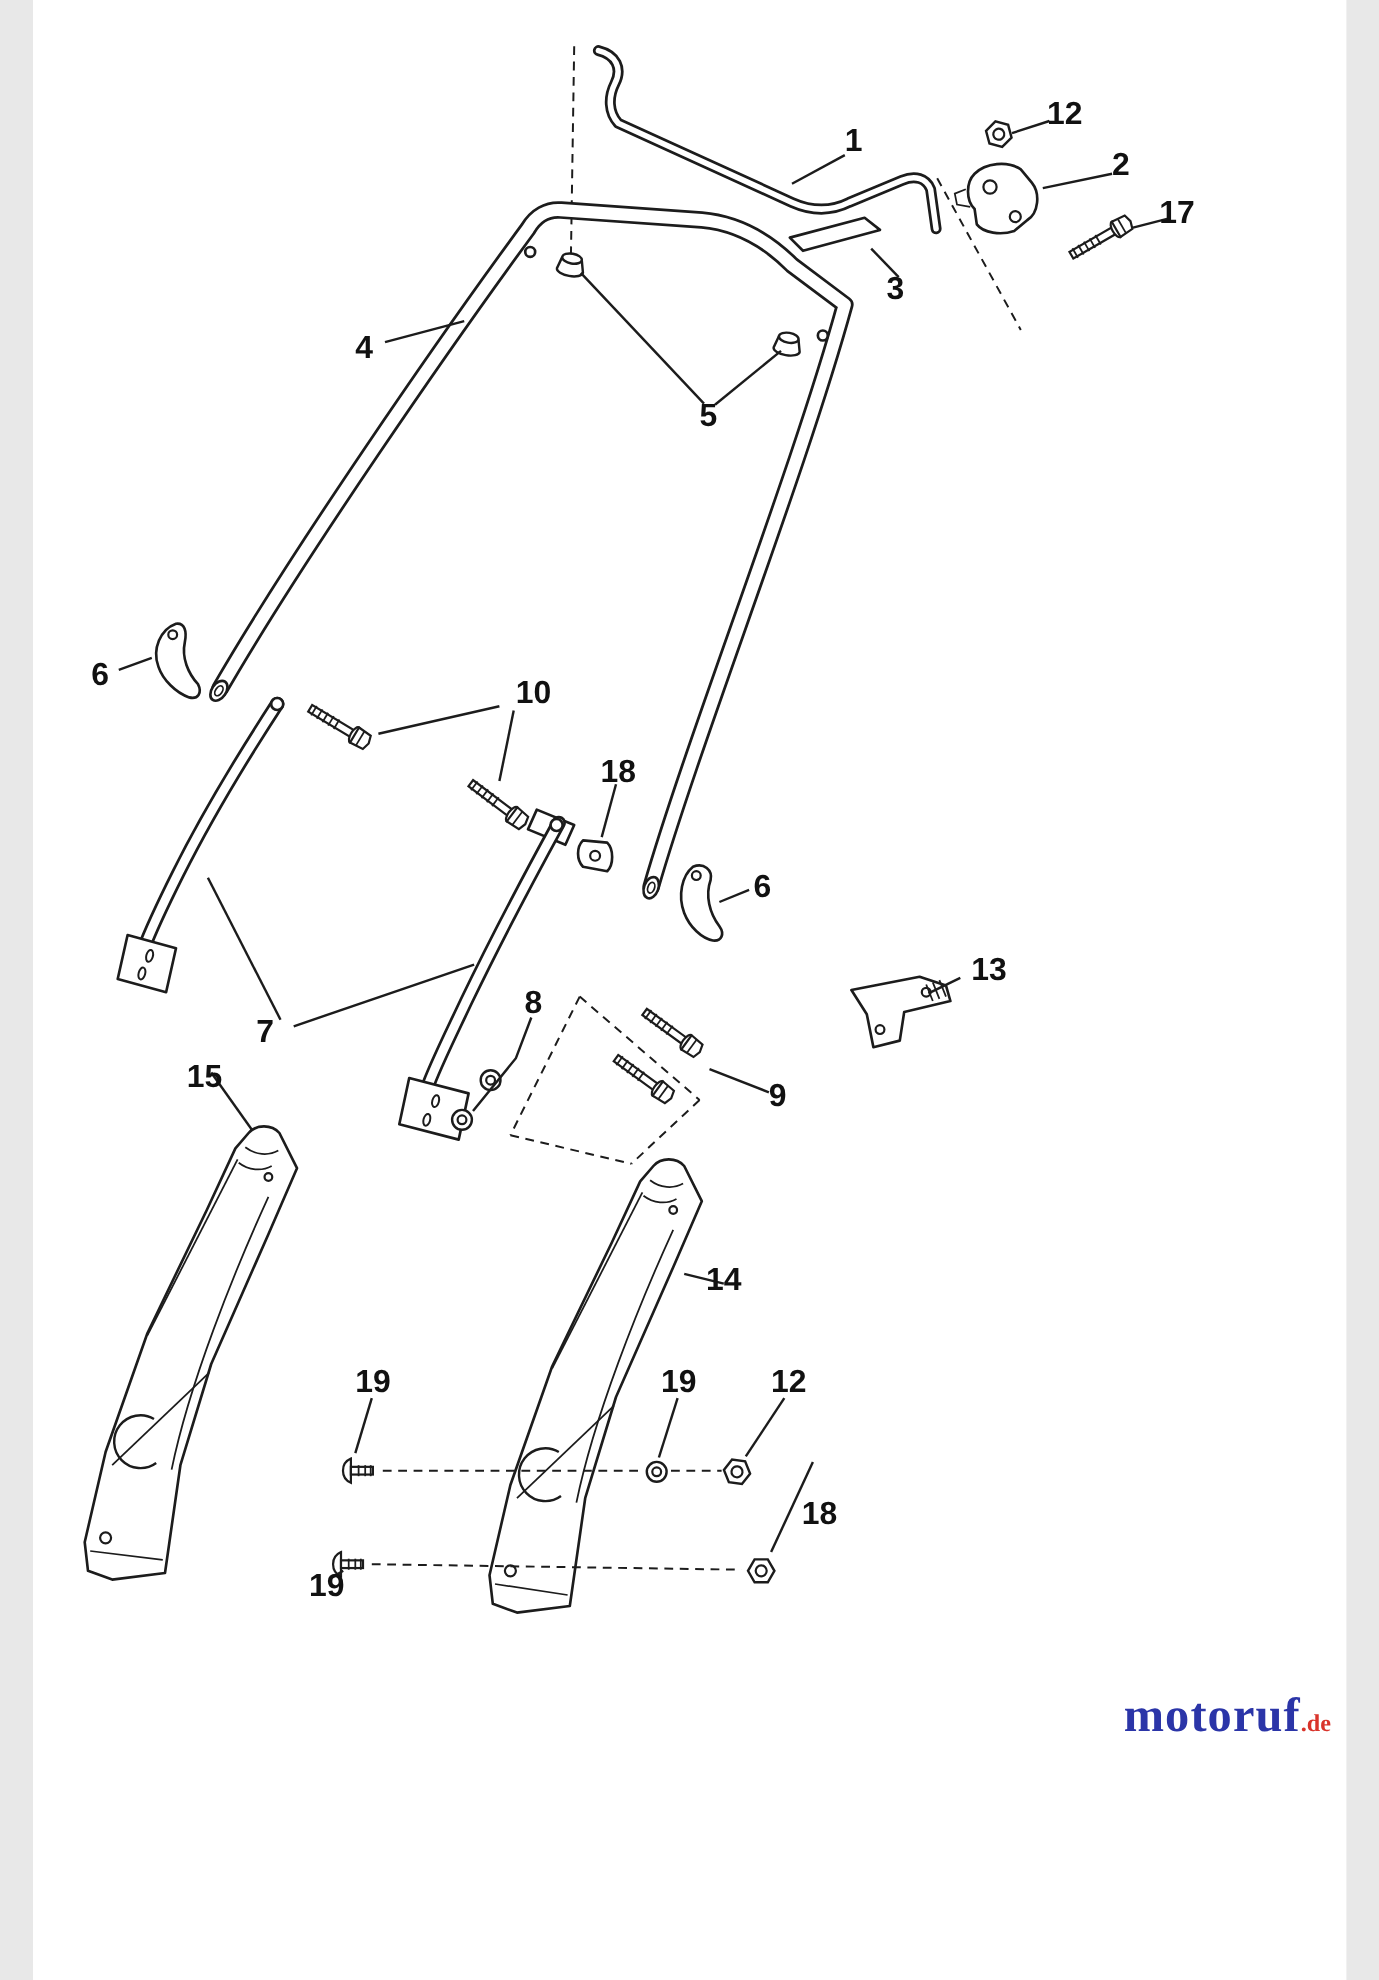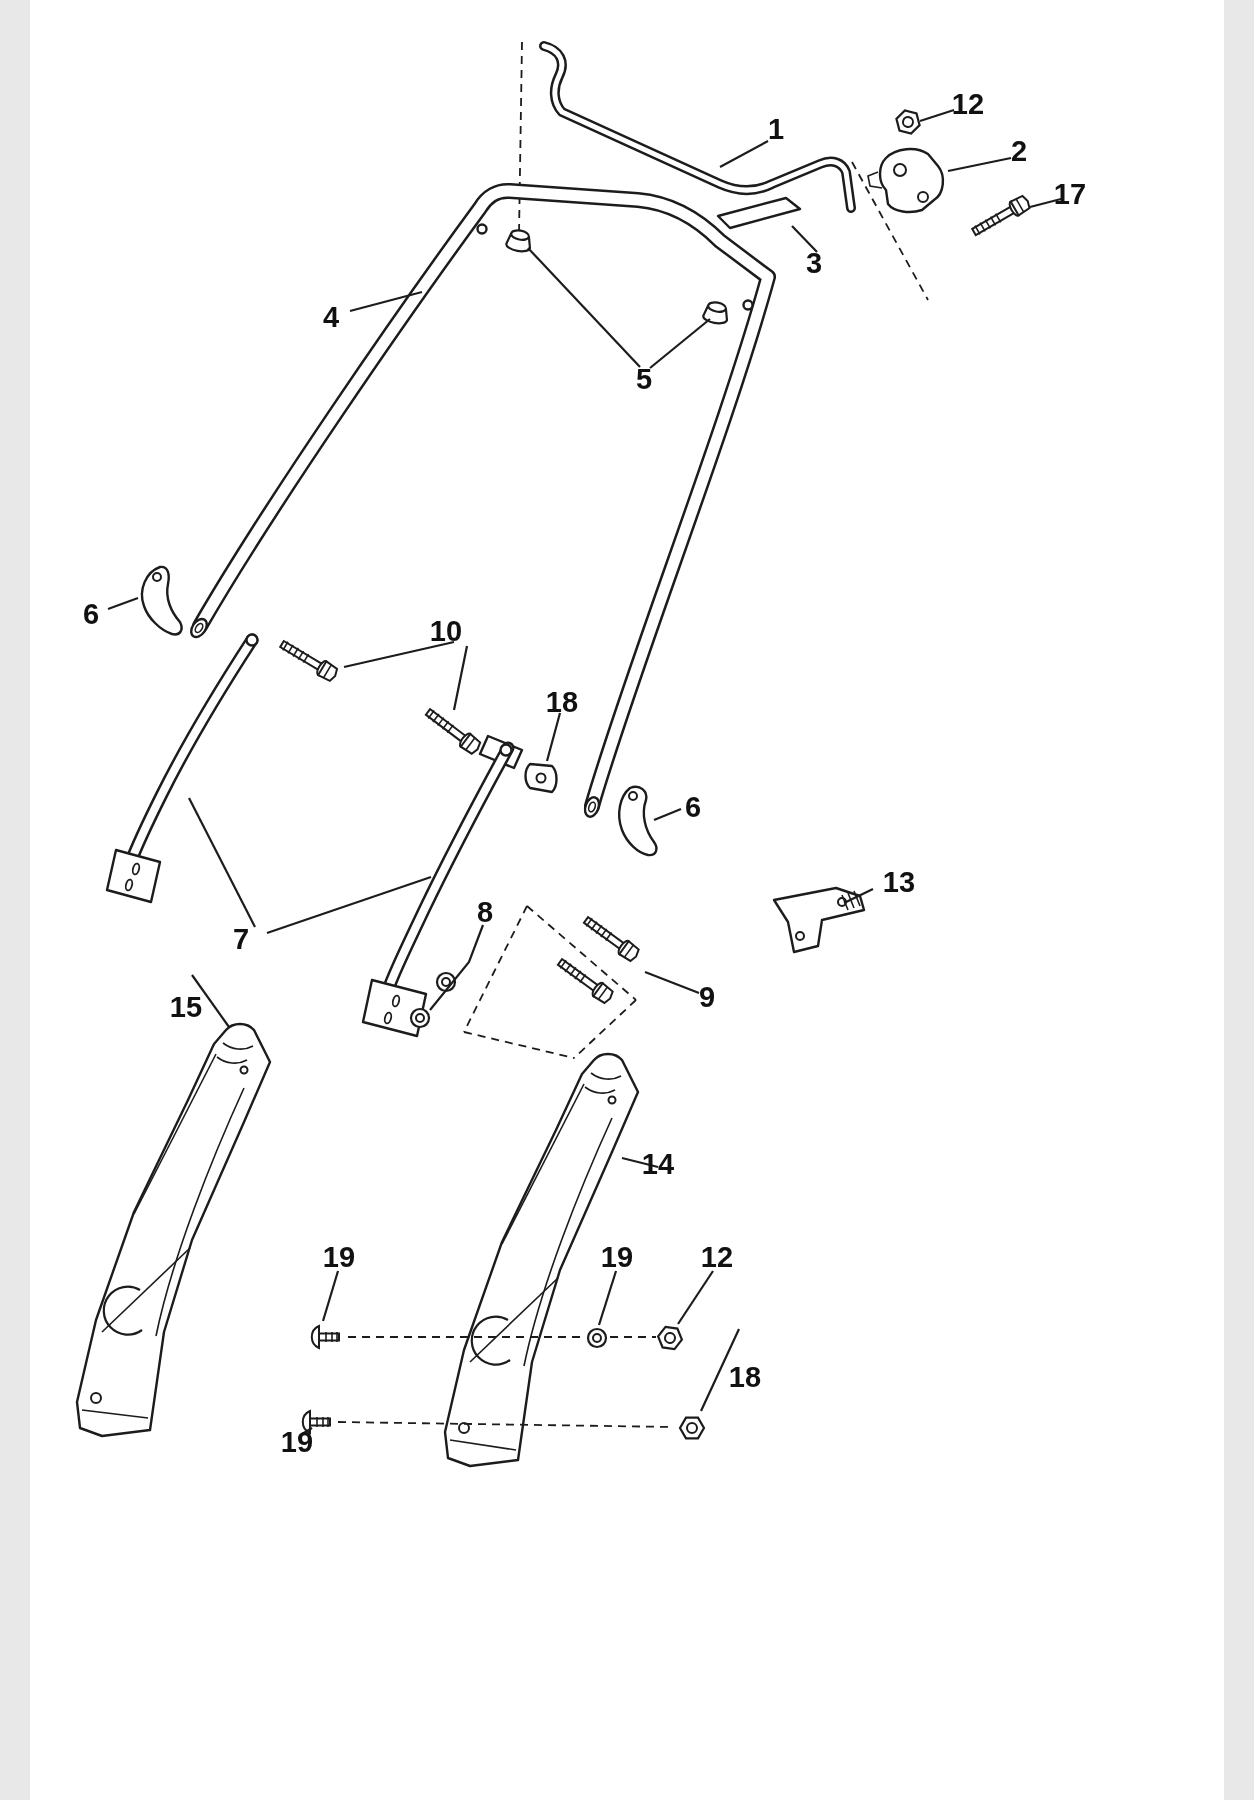--- a/index.html
+++ b/index.html
@@ -255,29 +255,32 @@
   </svg>
 
   <div class="callout" style="left:938px;top:104px">12</div>
   <div class="callout" style="left:746px;top:129px">1</div>
   <div class="callout" style="left:989px;top:151px">2</div>
   <div class="callout" style="left:1040px;top:194px">17</div>
   <div class="callout" style="left:784px;top:263px">3</div>
   <div class="callout" style="left:301px;top:317px">4</div>
   <div class="callout" style="left:614px;top:379px">5</div>
   <div class="callout" style="left:61px;top:614px">6</div>
-  <div class="callout" style="left:416px;top:631px">10</div>
+  <div class="callout" style="left:455px;top:631px">10</div>
   <div class="callout" style="left:532px;top:702px">18</div>
   <div class="callout" style="left:663px;top:807px">6</div>
   <div class="callout" style="left:869px;top:882px">13</div>
   <div class="callout" style="left:455px;top:912px">8</div>
   <div class="callout" style="left:211px;top:939px">7</div>
-  <div class="callout" style="left:156px;top:1007px">15</div>
+  <div class="callout" style="left:156px;top:980px">15</div>
   <div class="callout" style="left:677px;top:997px">9</div>
   <div class="callout" style="left:628px;top:1164px">14</div>
   <div class="callout" style="left:309px;top:1257px">19</div>
   <div class="callout" style="left:587px;top:1257px">19</div>
   <div class="callout" style="left:687px;top:1257px">12</div>
   <div class="callout" style="left:715px;top:1377px">18</div>
   <div class="callout" style="left:267px;top:1442px">19</div>
 
+  <div class="watermark">
+    <span class="brand" style="color: rgb(43, 53, 168);">motoruf</span><span class="suffix" style="color: rgb(217, 52, 43);">.de</span>
+  </div>
 
 </div>
 
 </body></html>

